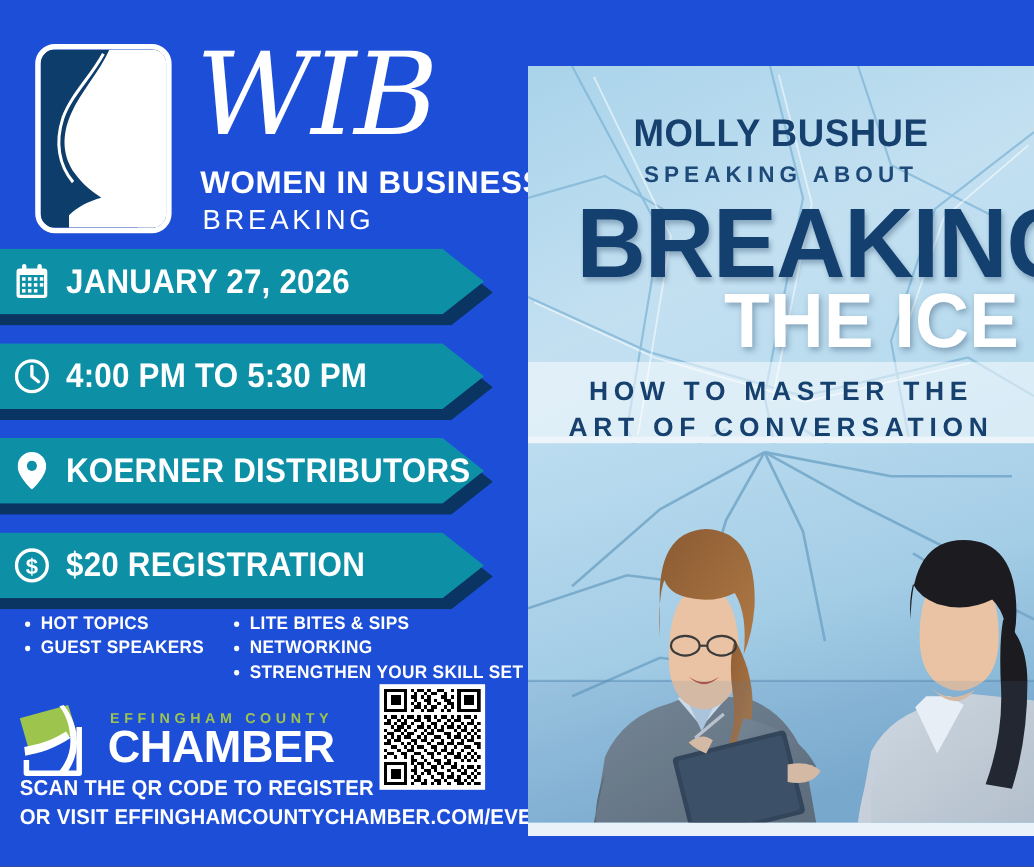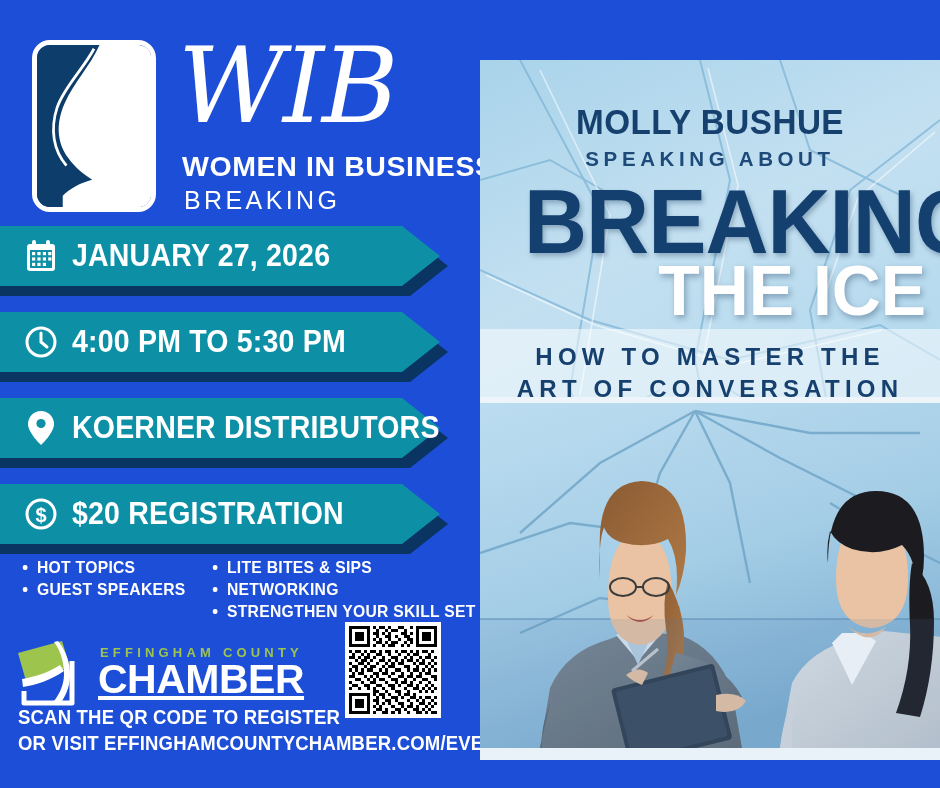--- a/index.html
+++ b/index.html
@@ -52,21 +52,21 @@
 
   .bar-shadow, .bar-main{
     position:absolute; left:0; height:60px;
     clip-path: polygon(0 0, calc(100% - 38px) 0, 100% 50%, calc(100% - 38px) 100%, 0 100%);
   }
   .bar-shadow{ top:10px; width:448px; background:#0a3461; }
   .bar-main { top:0;    width:440px; background:#0d90a6; }
 
   .bar-inner{
     position:absolute; left:0; top:0; height:60px; width:440px;
-    display:flex; align-items:center; gap:14px; padding-left:24px;
+    display:flex; align-items:center; gap:14px; padding-left:12px;
   }
   .bar-icon{ width:34px; height:36px; flex:0 0 34px; display:flex; align-items:center; justify-content:center; }
   .bar-icon svg{ display:block; }
   .bar-label{
     color:#ffffff; font-size:31px; font-weight:bold;
     font-family:"Liberation Sans", sans-serif;
     letter-spacing:.2px; white-space:nowrap;
     transform:scaleX(.92); transform-origin:left center;
   }
 
@@ -94,21 +94,20 @@
   .chamber-mark{ position:absolute; left:0; top:0; width:72px; height:72px; }
   .chamber-mark svg{ display:block; }
   .chamber-eyebrow{
     position:absolute; left:88px; top:8px;
     color:#9dc44d; font-size:13px; font-weight:bold; letter-spacing:4.2px;
   }
   .chamber-name{
     position:absolute; left:86px; top:22px;
     color:#ffffff; font-size:41px; font-weight:bold; letter-spacing:-.5px;
     line-height:1;
-    text-decoration:underline;
   }
 
   
   .qr{
     position:absolute; left:345px; top:622px;
     width:96px; height:96px; background:#ffffff; padding:4px;
   }
   .qr svg{ display:block; width:100%; height:100%; }
 
   

